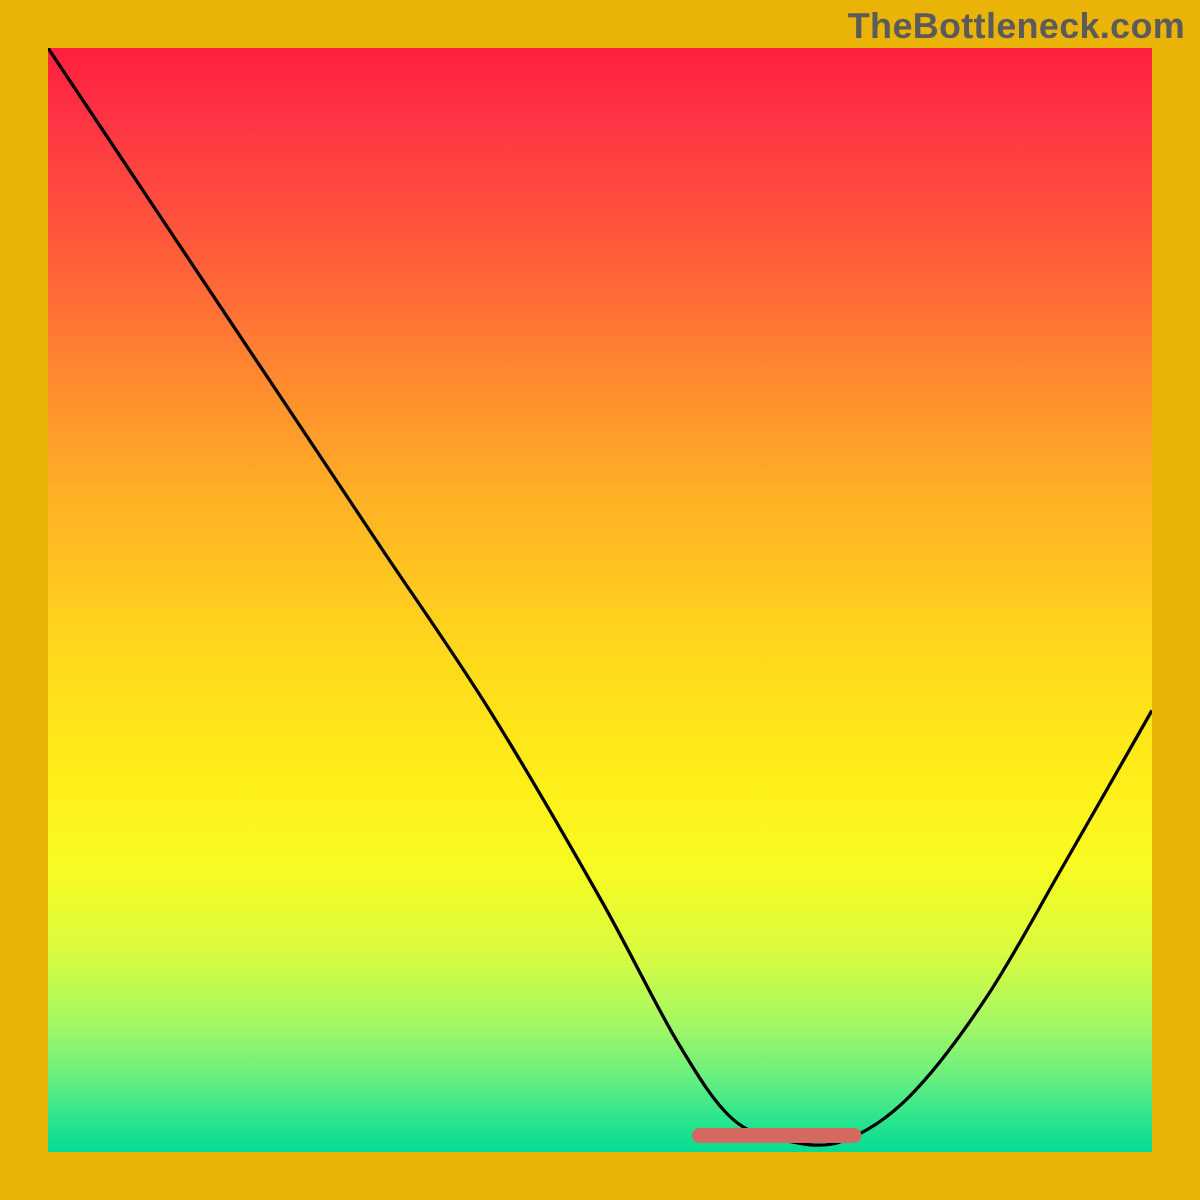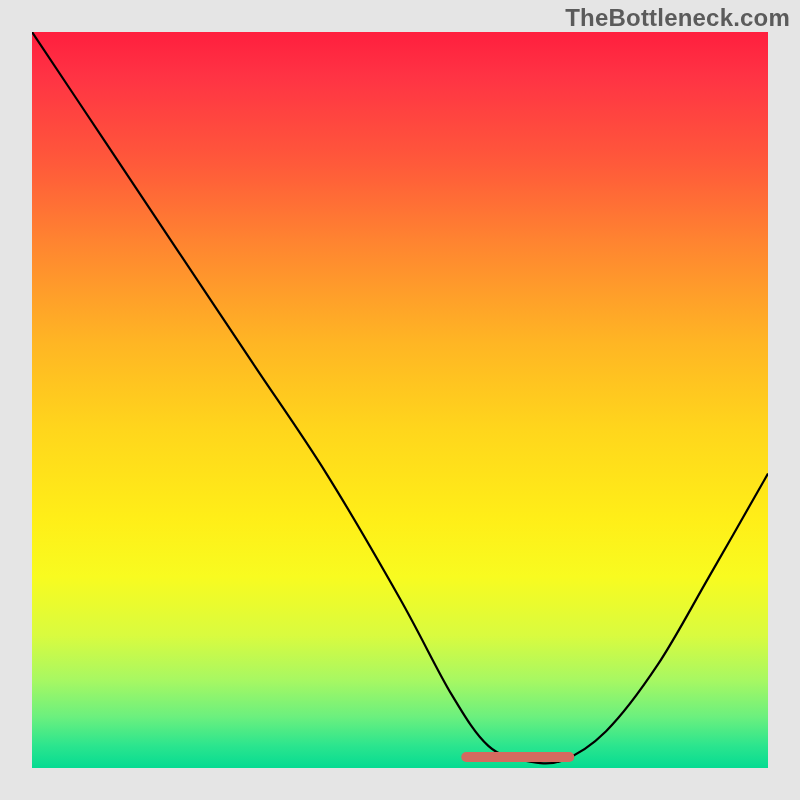--- a/index.html
+++ b/index.html
@@ -8,21 +8,21 @@
     width: 800px;
     height: 800px;
     background: #000;
     overflow: hidden;
     font-family: Arial, Helvetica, sans-serif;
   }
   .frame {
     position: relative;
     width: 800px;
     height: 800px;
-    background: #e5e5e5;
+    background: #eab308;
   }
   .watermark {
     position: absolute;
     top: 4px;
     right: 10px;
     color: #5b5b5b;
     font-size: 24px;
     font-weight: 600;
     letter-spacing: 0.2px;
     user-select: none;

